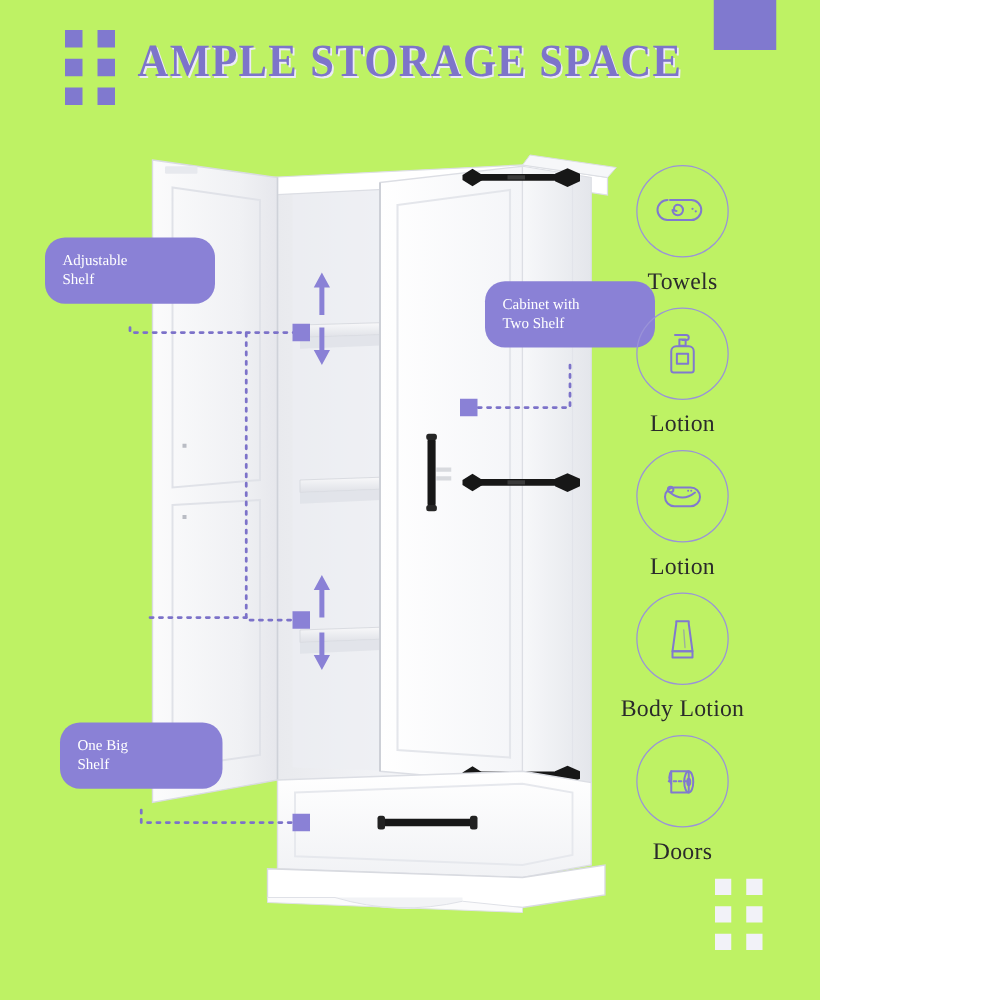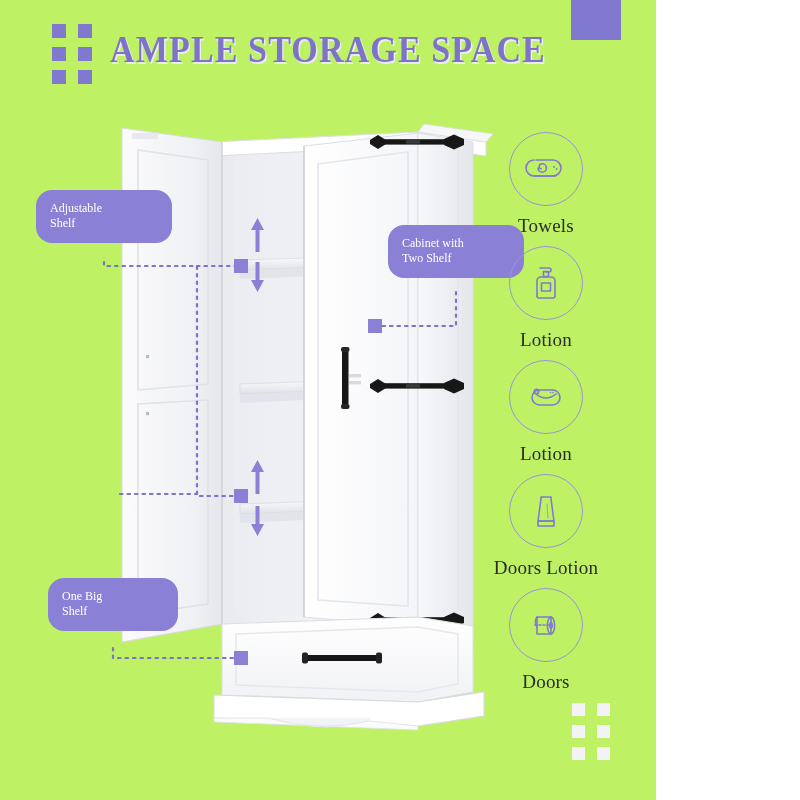--- a/index.html
+++ b/index.html
@@ -353,21 +353,21 @@
     </div>
 
     <div class="feature-item">
       <div class="feature-icon-circle">
         <svg width="46" height="46" viewBox="0 0 46 46" fill="none" stroke="#8079cf" stroke-width="1.6" stroke-linecap="round" stroke-linejoin="round">
           <path d="M18 9 h10 v2 l3 22 h-16 l3 -22 z"></path>
           <rect x="15" y="33" width="16" height="5"></rect>
           <path d="M24 16 l1 14" stroke-width="1.1" opacity="0.55"></path>
         </svg>
       </div>
-      <div class="feature-label">Doors Lotion</div>
+      <div class="feature-label">Body Lotion</div>
     </div>
 
     <div class="feature-item">
       <div class="feature-icon-circle">
         <svg width="46" height="46" viewBox="0 0 46 46" fill="none" stroke="#8079cf" stroke-width="1.6" stroke-linecap="round" stroke-linejoin="round">
           <path d="M14 15 h14 v17 h-14 z"></path>
           <path d="M14 15 a3.5 6 0 0 0 0 10"></path>
           <ellipse cx="28" cy="23.5" rx="3.6" ry="8.5"></ellipse>
           <ellipse cx="28" cy="23.5" rx="1.2" ry="2.6"></ellipse>
           <path d="M12 23 h16" stroke-dasharray="2,2"></path>

